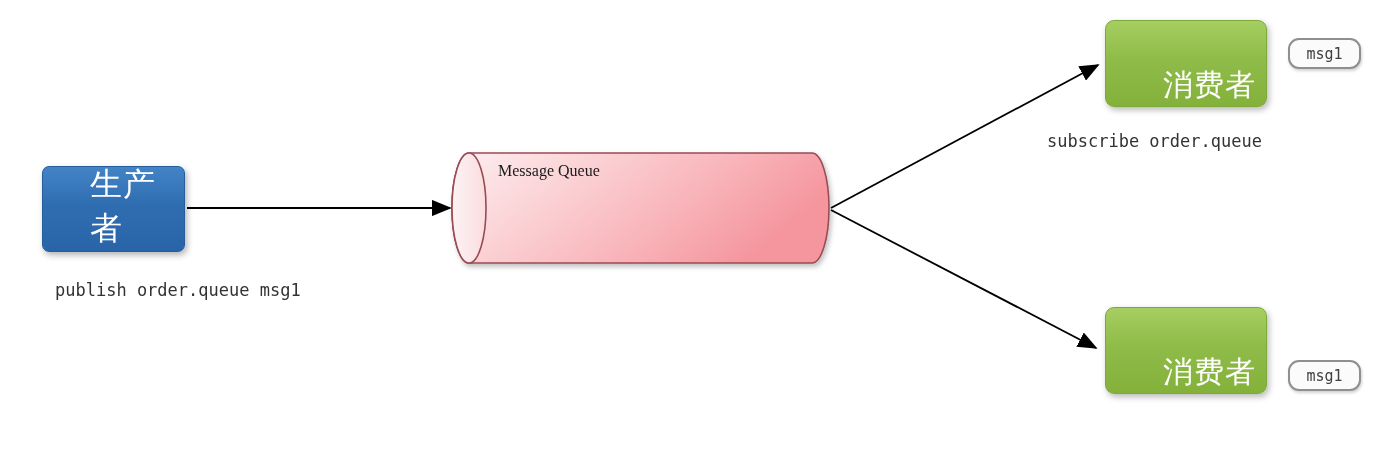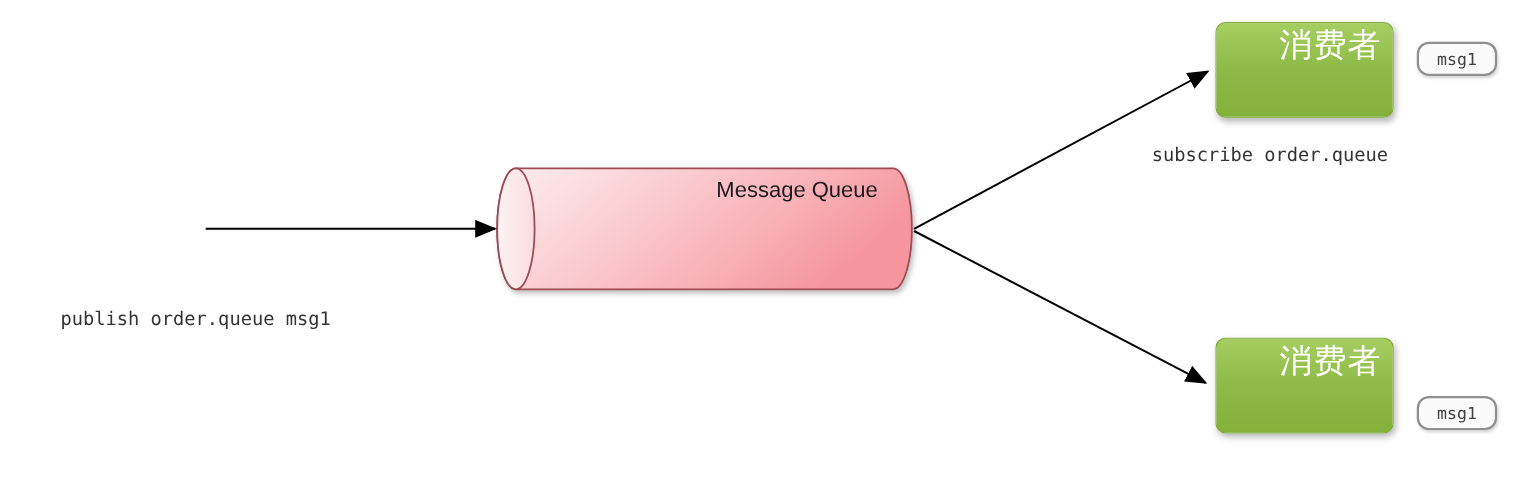--- a/index.html
+++ b/index.html
@@ -17,21 +17,21 @@
   }
   .arrow-layer {
     position: absolute;
     left: 0; top: 0;
     width: 1377px;
     height: 451px;
   }
   .node {
     position: absolute;
     display: flex;
-    align-items: flex-start;
+    align-items: flex-end;
     justify-content: center;
     color: #ffffff;
     box-sizing: border-box;
     padding-left: 47px;
   }
   .producer-box {
     left: 42px; top: 166px;
     width: 143px; height: 86px;
     border-radius: 7px;
     background: linear-gradient(180deg, #4284c6 0%, #2f6db1 45%, #2a64a8 100%);
@@ -59,23 +59,23 @@
     color: #333333;
     white-space: nowrap;
   }
   .caption-publish { left: 55px; top: 280px; }
   .caption-subscribe { left: 1027px; top: 131px; margin-left: 20px; }
   .caption-psubscribe { left: 1026px; top: 411px; }
   .queue-label {
     position: absolute;
     left: 498px; top: 162px;
     width: 300px;
-    text-align: right;
-    font-family: Liberation Sans, sans-serif;
-    font-size: 20px;
+    text-align: left;
+    font-family: Liberation Serif, serif;
+    font-size: 16px;
     color: #1a1a1a;
     white-space: nowrap;
   }
   .badge {
     position: absolute;
     left: 1288px;
     width: 73px; height: 31px;
     box-sizing: border-box;
     background: #fbfbfb;
     border: 2px solid #8f8f8f;
@@ -119,20 +119,23 @@
     <g filter="url(#softShadow)">
       <path d="M 469,153 L 812,153 A 17,55 0 0 1 812,263 L 469,263 A 17,55 0 0 1 469,153 Z" fill="url(#cylBody)" stroke="#9a4b53" stroke-width="1.6"></path>
       <ellipse cx="469" cy="208" rx="17" ry="55" fill="url(#cylCap)" stroke="#9a4b53" stroke-width="1.6"></ellipse>
     </g>
 
     <line x1="187" y1="208" x2="450" y2="208" stroke="#000000" stroke-width="1.8" marker-end="url(#arrowHead)"></line>
     <line x1="831" y1="208" x2="1098" y2="65" stroke="#000000" stroke-width="1.8" marker-end="url(#arrowHead)"></line>
     <line x1="831" y1="210" x2="1096" y2="348" stroke="#000000" stroke-width="1.8" marker-end="url(#arrowHead)"></line>
   </svg>
 
+  <div class="node producer-box">
+    <span>生产者</span>
+  </div>
   <div class="caption caption-publish">publish order.queue msg1</div>
 
   <div class="queue-label">Message Queue</div>
 
   <div class="node consumer-box consumer-top">
     <span>消费者</span>
   </div>
   <div class="badge badge-top">
     <span>msg1</span>
   </div>

